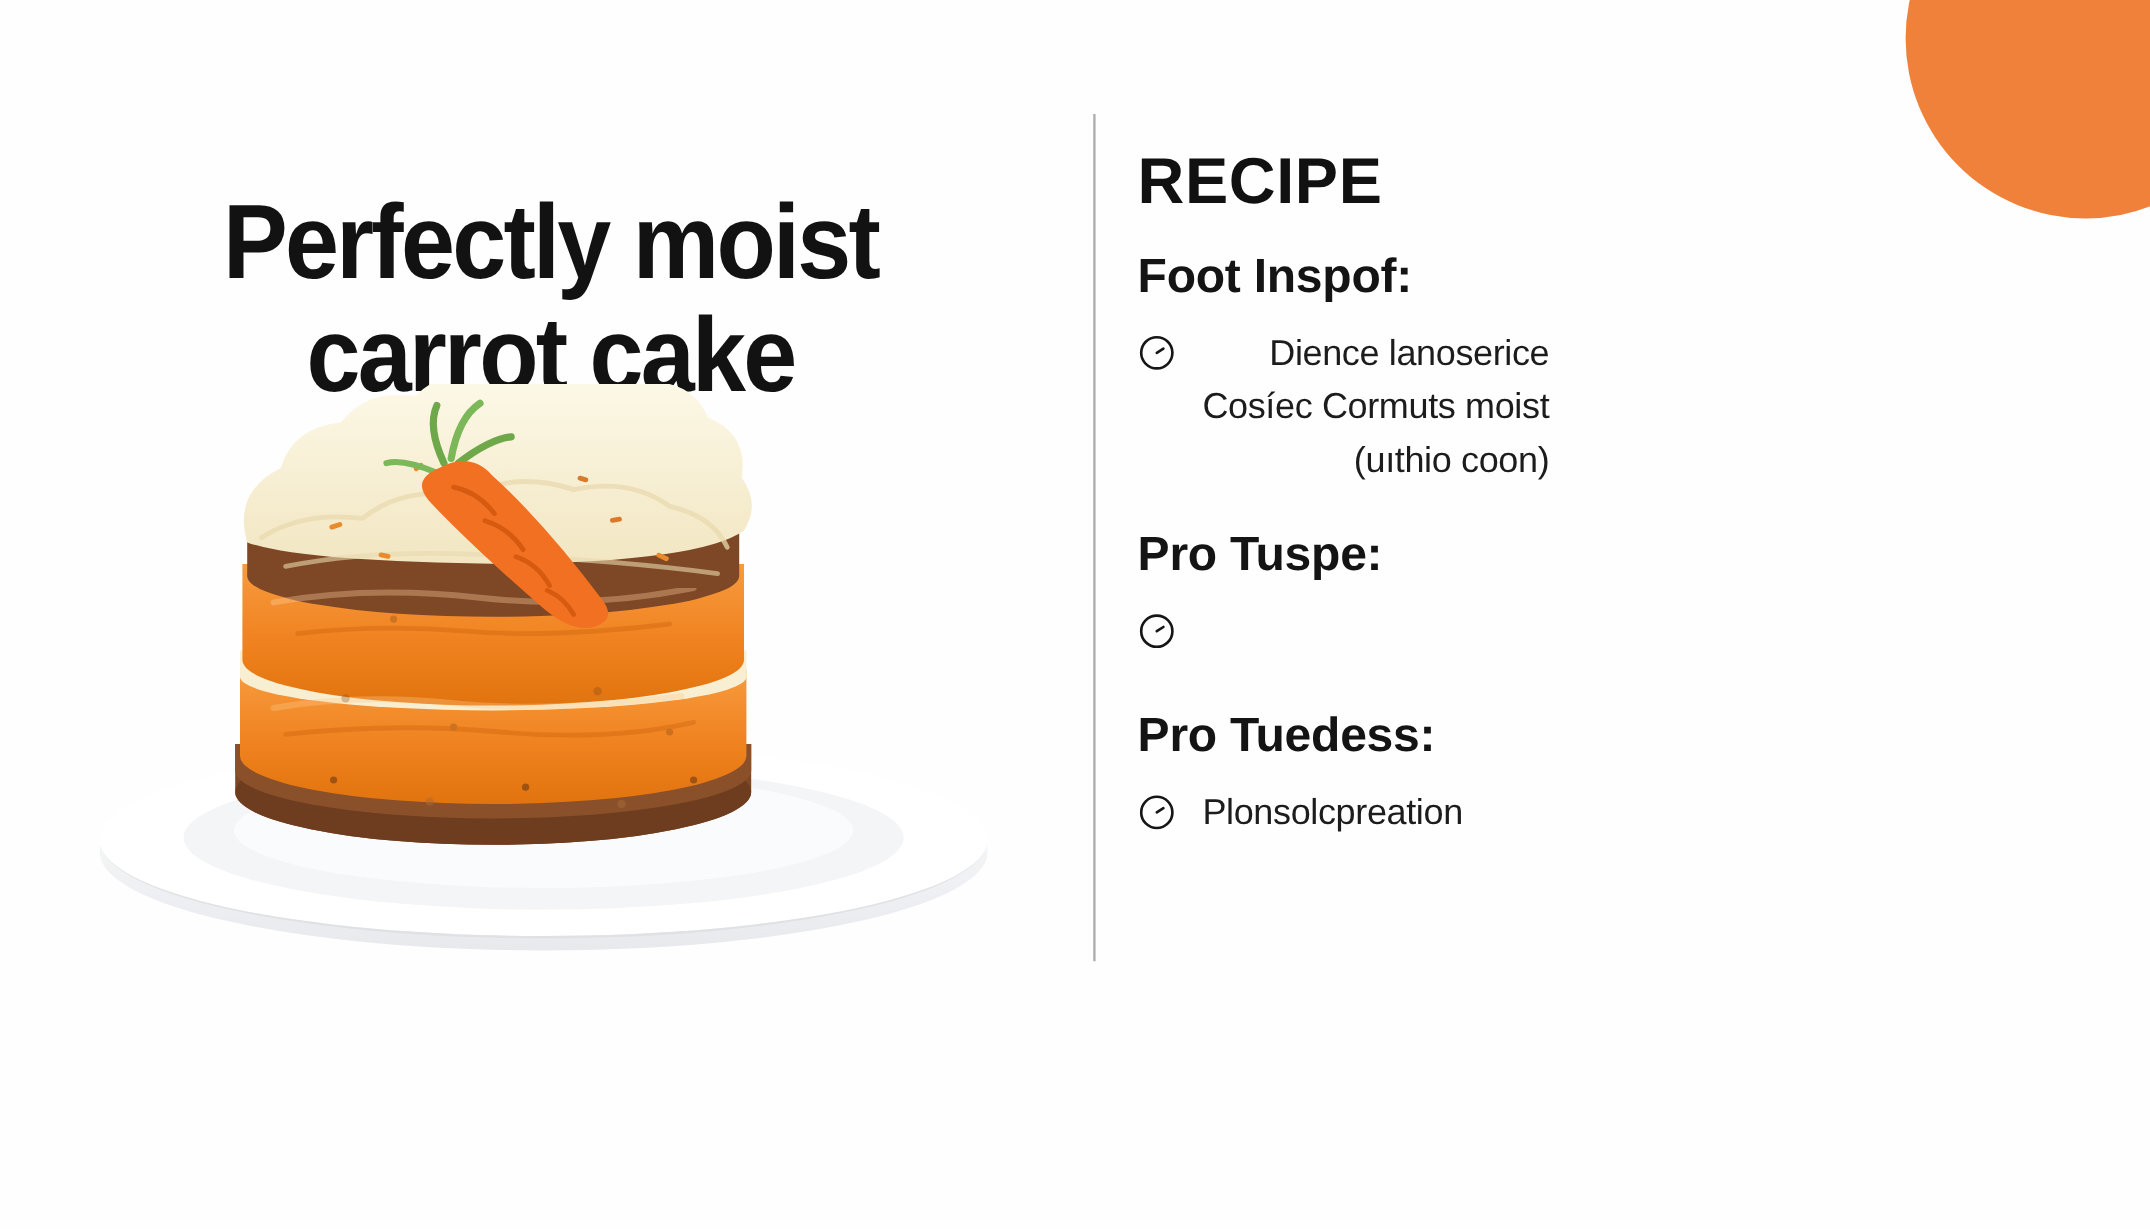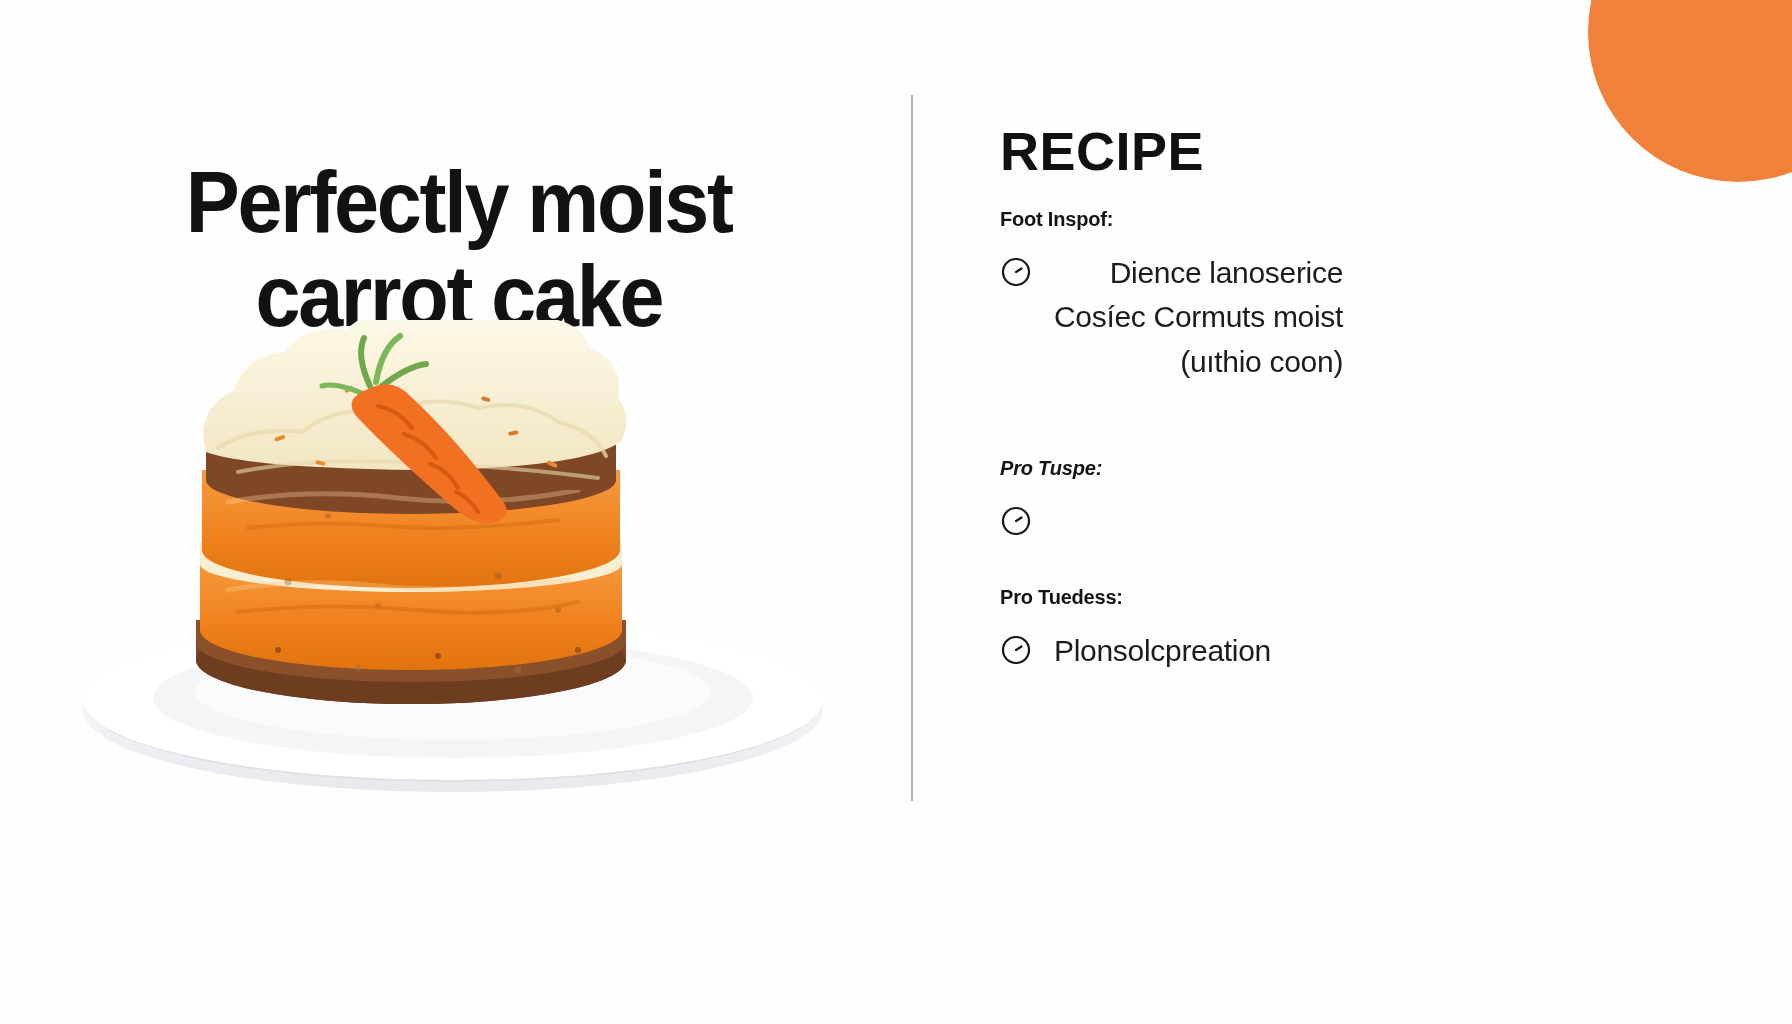--- a/index.html
+++ b/index.html
@@ -53,39 +53,39 @@
   .divider{
     position:absolute;
     left:911px;top:95px;
     width:2px;height:706px;
     background:#AFAFAF;
   }
 
   
   .right-col{
     position:absolute;
-    left:1000px;top:0;
+    left:948px;top:0;
     width:720px;height:752px;
   }
   .recipe-title{
     position:absolute;
     left:0;top:120px;
     font-size:54px;
     font-weight:bold;
     letter-spacing:0.5px;
     color:#111111;
   }
   .sections{
     position:absolute;
     left:0;top:208px;
     width:700px;
   }
   .section{margin-bottom:34px;}
   .section-title{
-    font-size:20px;
+    font-size:40px;
     font-weight:bold;
     color:#141414;
     letter-spacing:-0.2px;
     margin-bottom:20px;
   }
   .bullet{
     display:flex;
     align-items:flex-start;
     gap:22px;
     margin-bottom:6px;
@@ -98,21 +98,21 @@
   .bullet-icon svg{display:block;}
   .bullet-text{
     font-size:30px;
     line-height:1.48;
     color:#1C1C1C;
     letter-spacing:-0.3px;
     font-weight:normal;
     max-width:470px;
     text-align:right;
   }
-  .s2{margin-top:73px;font-style:italic;}
+  .s2{margin-top:34px;}
   .s3{margin-top:49px;}
 </style>
 </head>
 <body>
 
 <div class="canvas">
 
   <div class="corner-blob"></div>
 
   <div class="left-col">

